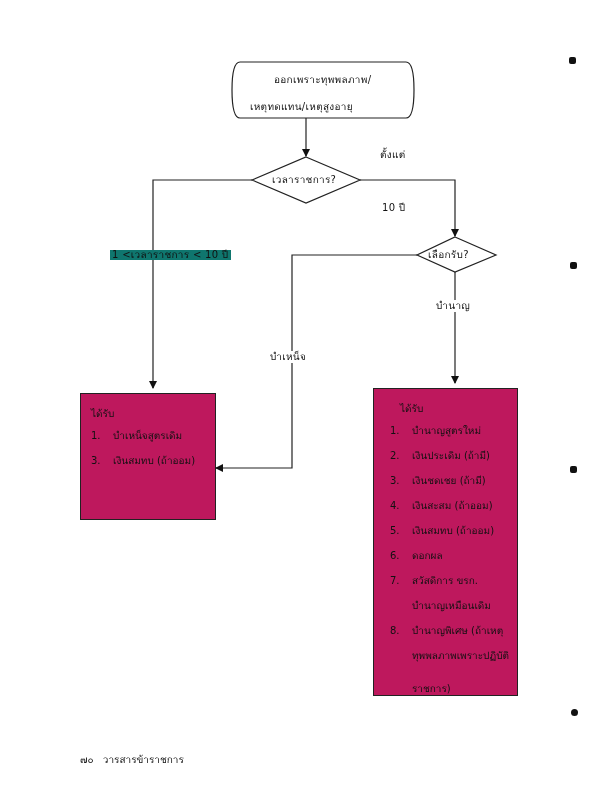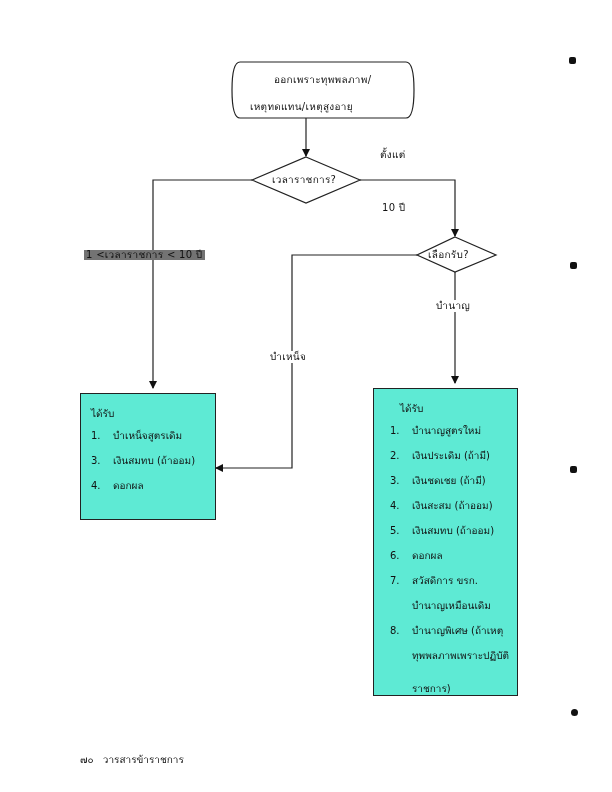--- a/index.html
+++ b/index.html
@@ -1,20 +1,20 @@
 <!DOCTYPE html>
 <html><head>
   <meta charset="utf-8">
   <style>
     html, body { margin: 0; padding: 0; background: #ffffff; }
     body { width: 612px; height: 792px; position: relative; overflow: hidden;
            font-family: "DejaVu Sans", sans-serif; color: #111; }
     svg.flow { position: absolute; left: 0; top: 0; }
     .t { position: absolute; font-size: 10px; white-space: nowrap; line-height: 1; letter-spacing: 0.3px; }
-    .box { position: absolute; border: 1.2px solid #222; background: #5eead4; box-sizing: border-box; }
+    .box { position: absolute; border: 1.2px solid #222; background: #be185d; box-sizing: border-box; }
     .box .hd { font-size: 10px; margin: 12px 0 0 10px; }
     .box ul { list-style: none; margin: 8px 0 0 10px; padding: 0; }
     .box li { font-size: 10px; height: 25px; line-height: 14px; white-space: nowrap; }
     .box li .n { display: inline-block; width: 22px; }
     .box li .cont { padding-left: 22px; }
     .mark { position: absolute; width: 7px; height: 7px; background: #111; border-radius: 2px; }
     .footer { position: absolute; left: 80px; top: 752px; font-size: 10px; font-family: "DejaVu Serif", serif; }
   </style>
 </head>
 <body>
@@ -44,30 +44,29 @@
 </svg>
 
 <div class="t" style="left:274px; top:75px;">ออกเพราะทุพพลภาพ/</div>
 <div class="t" style="left:250px; top:102px;">เหตุทดแทน/เหตุสูงอายุ</div>
 
 <div class="t" style="left:272px; top:175px;">เวลาราชการ?</div>
 <div class="t" style="left:428px; top:250px;">เลือกรับ?</div>
 
 <div class="t" style="left:380px; top:150px;">ตั้งแต่</div>
 <div class="t" style="left:382px; top:203px;">10 ปี</div>
-<div class="t" style="left:84px; top:250px; background:#737373; padding:0 2px;">1 &lt;เวลาราชการ &lt; 10 ปี</div>
+<div class="t" style="left:110px; top:250px; background:#0f766e; padding:0 2px;">1 &lt;เวลาราชการ &lt; 10 ปี</div>
 <div class="t" style="left:436px; top:300px; background:#fff; padding:1px 0;">บำนาญ</div>
 <div class="t" style="left:270px; top:351px; background:#fff; padding:1px 0;">บำเหน็จ</div>
 
 <div class="box" style="left:80px; top:393px; width:136px; height:127px;">
   <div class="hd">ได้รับ</div>
   <ul>
     <li><span class="n">1.</span><span>บำเหน็จสูตรเดิม</span></li>
     <li><span class="n">3.</span><span>เงินสมทบ (ถ้าออม)</span></li>
-    <li><span class="n">4.</span><span>ดอกผล</span></li>
   </ul>
 </div>
 
 <div class="box" style="left:373px; top:388px; width:145px; height:308px;">
   <div class="hd" style="margin-left:26px;">ได้รับ</div>
   <ul style="margin-left:16px;">
     <li><span class="n">1.</span><span>บำนาญสูตรใหม่</span></li>
     <li><span class="n">2.</span><span>เงินประเดิม (ถ้ามี)</span></li>
     <li><span class="n">3.</span><span>เงินชดเชย (ถ้ามี)</span></li>
     <li><span class="n">4.</span><span>เงินสะสม (ถ้าออม)</span></li>

